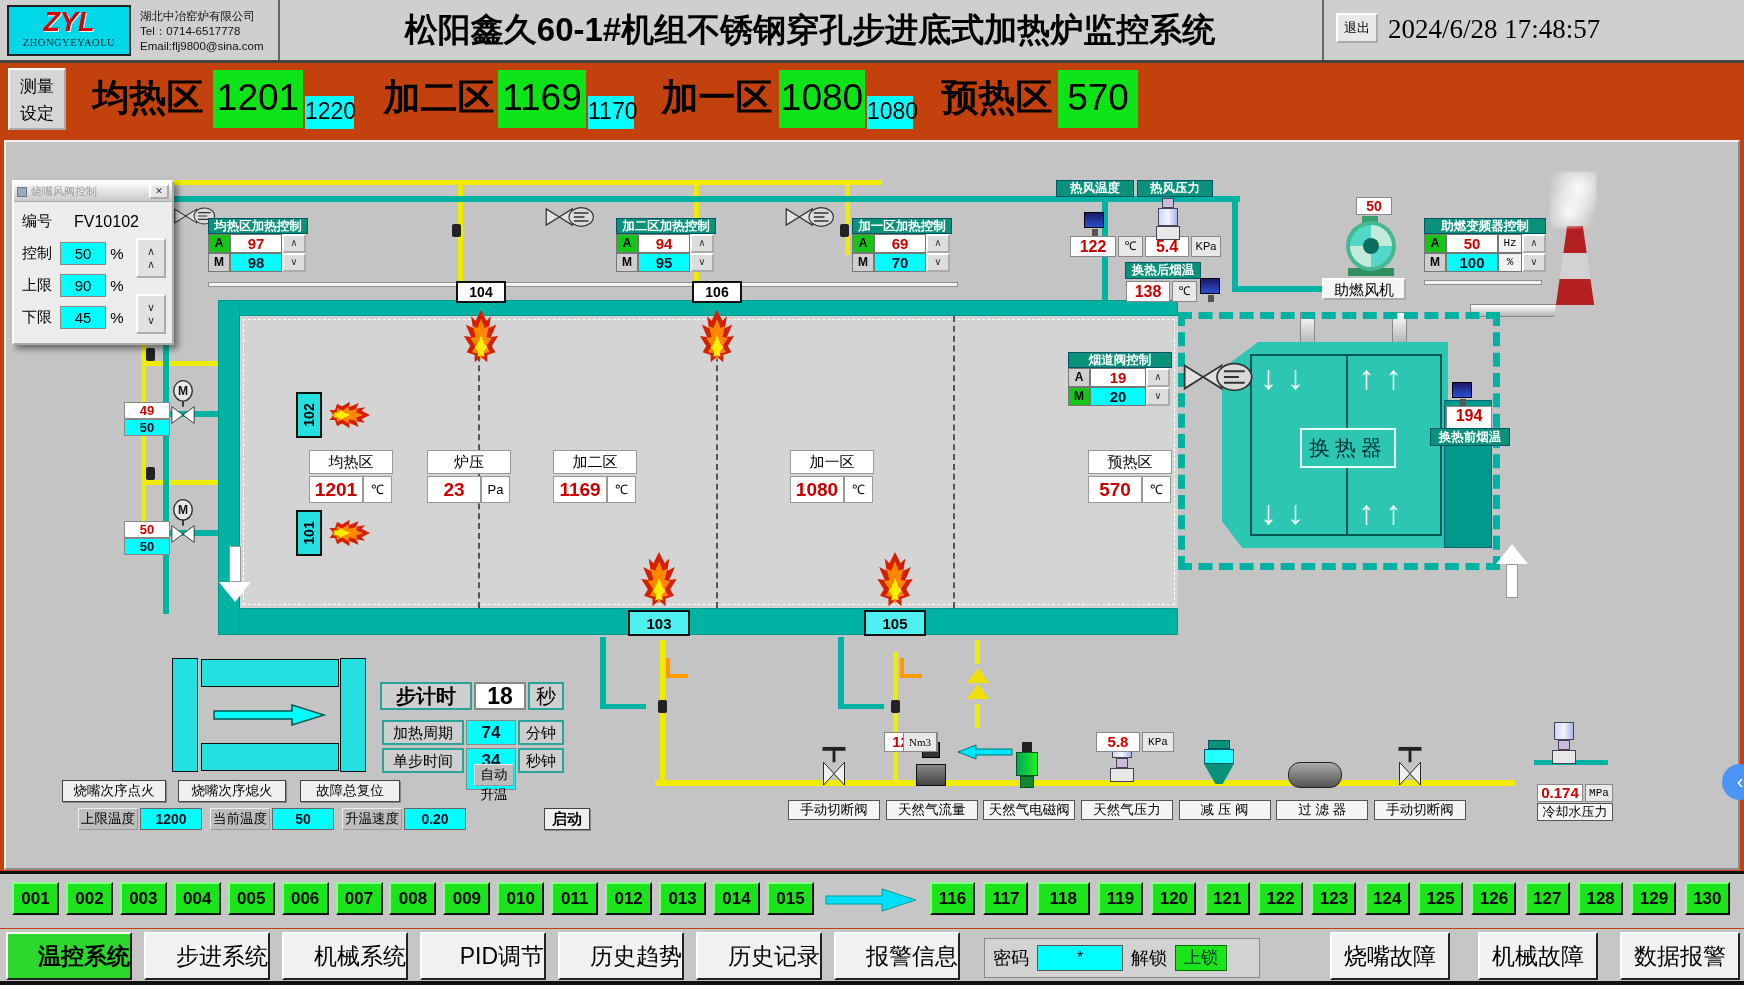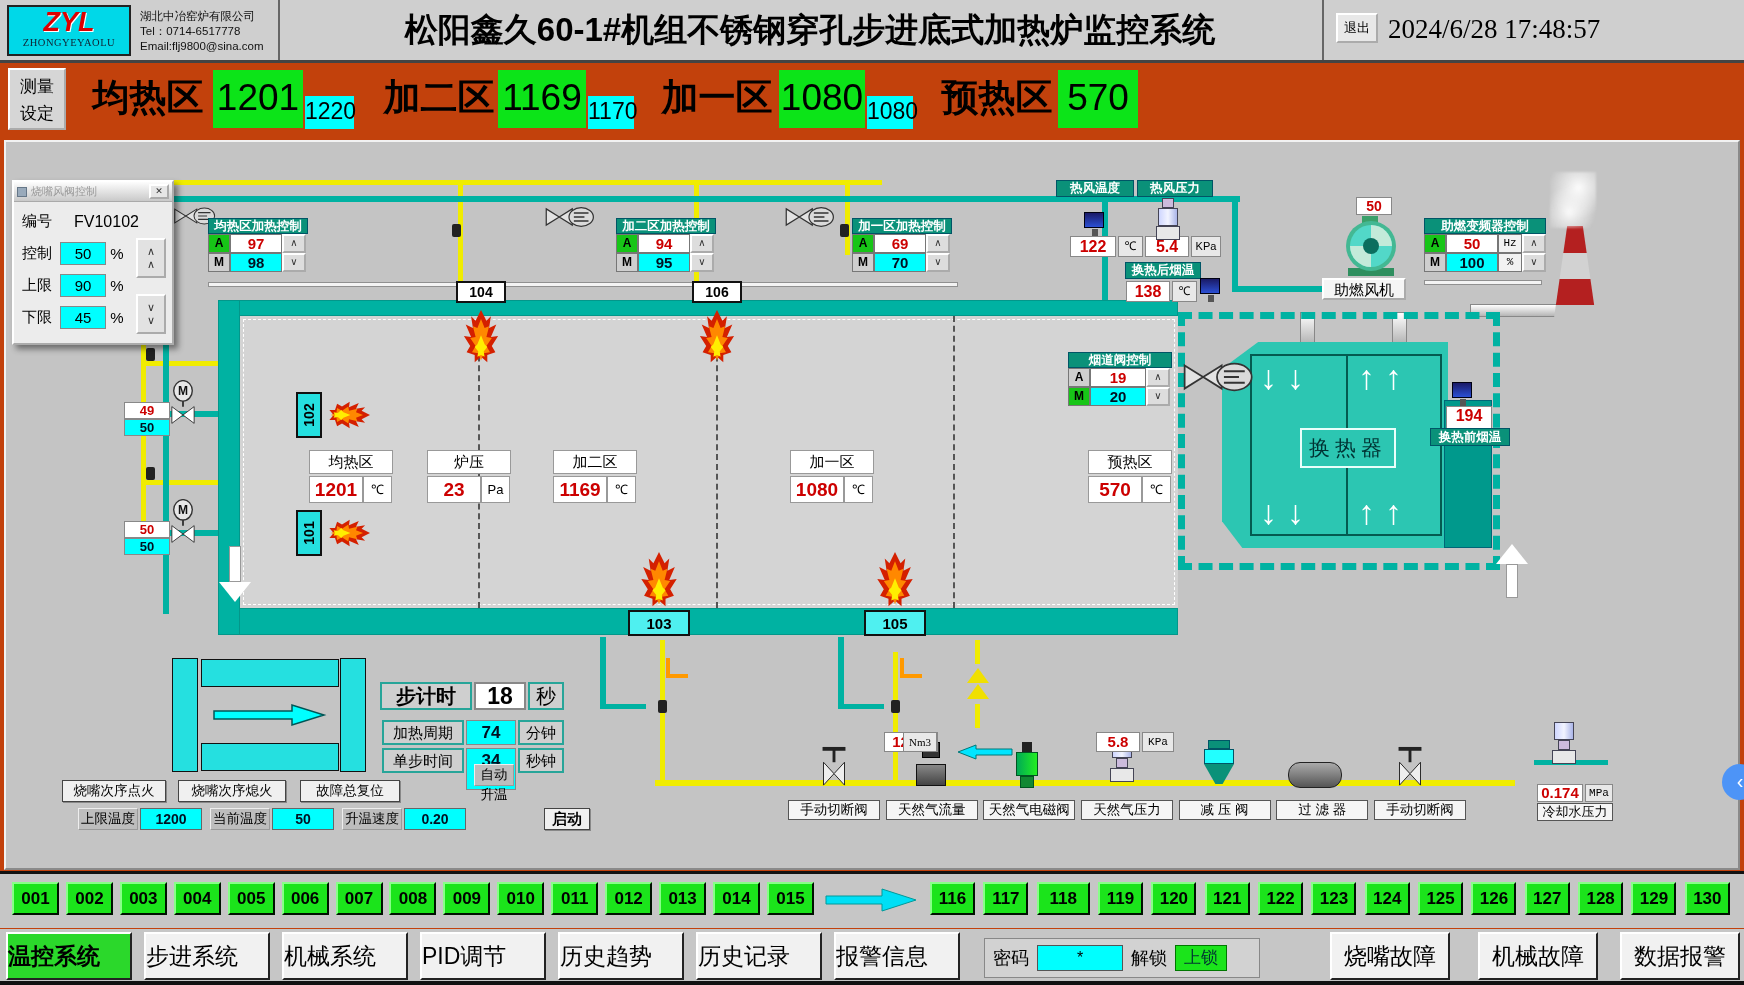--- a/index.html
+++ b/index.html
@@ -79,21 +79,21 @@
 .instr .ib{width:12px;height:10px;background:#cbd;border:1px solid #445;margin-left:4px}
 .instr .if{width:24px;height:14px;background:#e8e8e8;border:1px solid #445;margin-left:-2px}
 
 .flame{position:absolute;z-index:15}
 
 .numrow{position:absolute;left:0;top:874px;width:1744px;height:54px;background:#c6c6c6}
 .ngrp{position:absolute;top:8px;display:flex;justify-content:space-between}
 .nbtn{width:47px;height:33px;background:#1be41b;border:2px outset #8f8;border-right-color:#060;border-bottom-color:#060;color:#000;font-weight:bold;font-size:17px;text-align:center;line-height:29px;cursor:pointer}
 
 .nav{position:absolute;left:0;top:929px;width:1744px;height:56px;background:#c6c6c6}
-.tab{width:126px;height:48px;background:#f1f1f1;border:2px outset #fff;border-right-color:#777;border-bottom-color:#777;font-size:23px;text-align:left;line-height:44px;color:#000;cursor:pointer}
+.tab{width:126px;height:48px;background:#f1f1f1;border:2px outset #fff;border-right-color:#777;border-bottom-color:#777;font-size:23px;text-align:right;line-height:44px;color:#000;cursor:pointer}
 .tab.act{background:#2bd82b;font-weight:bold}
 .alarmbtn{position:absolute;top:3px;width:120px;height:48px;background:#f1f1f1;border:2px outset #fff;border-right-color:#777;border-bottom-color:#777;font-size:23px;text-align:center;line-height:44px;color:#000;cursor:pointer}
 .pwd{position:absolute;left:984px;top:9px;width:276px;height:40px;background:#d2d2d2;border:1px solid #888;display:flex;align-items:center;gap:8px;padding:0 8px;font-size:18px}
 .pwd input{width:86px;height:26px;background:#00ffff;border:1px solid #555;text-align:center;font-size:16px}
 .lockbox{width:52px;height:26px;background:#1be41b;border:1px solid #070;text-align:center;line-height:24px;font-size:17px;color:#033}
 .cmdbtn{position:absolute;background:#f0f0f0;border:1px solid #444;box-shadow:1px 1px 0 #888;font-size:13.5px;text-align:center;color:#000;cursor:pointer}
 .ramplabel{position:absolute;background:#bdbdbd;border:1px outset #eee;font-size:13.5px;text-align:center;color:#000}
 .rampval{position:absolute;background:#00ffff;border:1px solid #666;font-size:14px;font-weight:bold;text-align:center;color:#012}
 .steplabel{position:absolute;background:#cfcfcf;border:2px solid #27a599;font-size:16px;text-align:center;color:#000}
 .arrowy{position:absolute;width:0;height:0;border-left:11px solid transparent;border-right:11px solid transparent;border-bottom:15px solid #f0e000}

